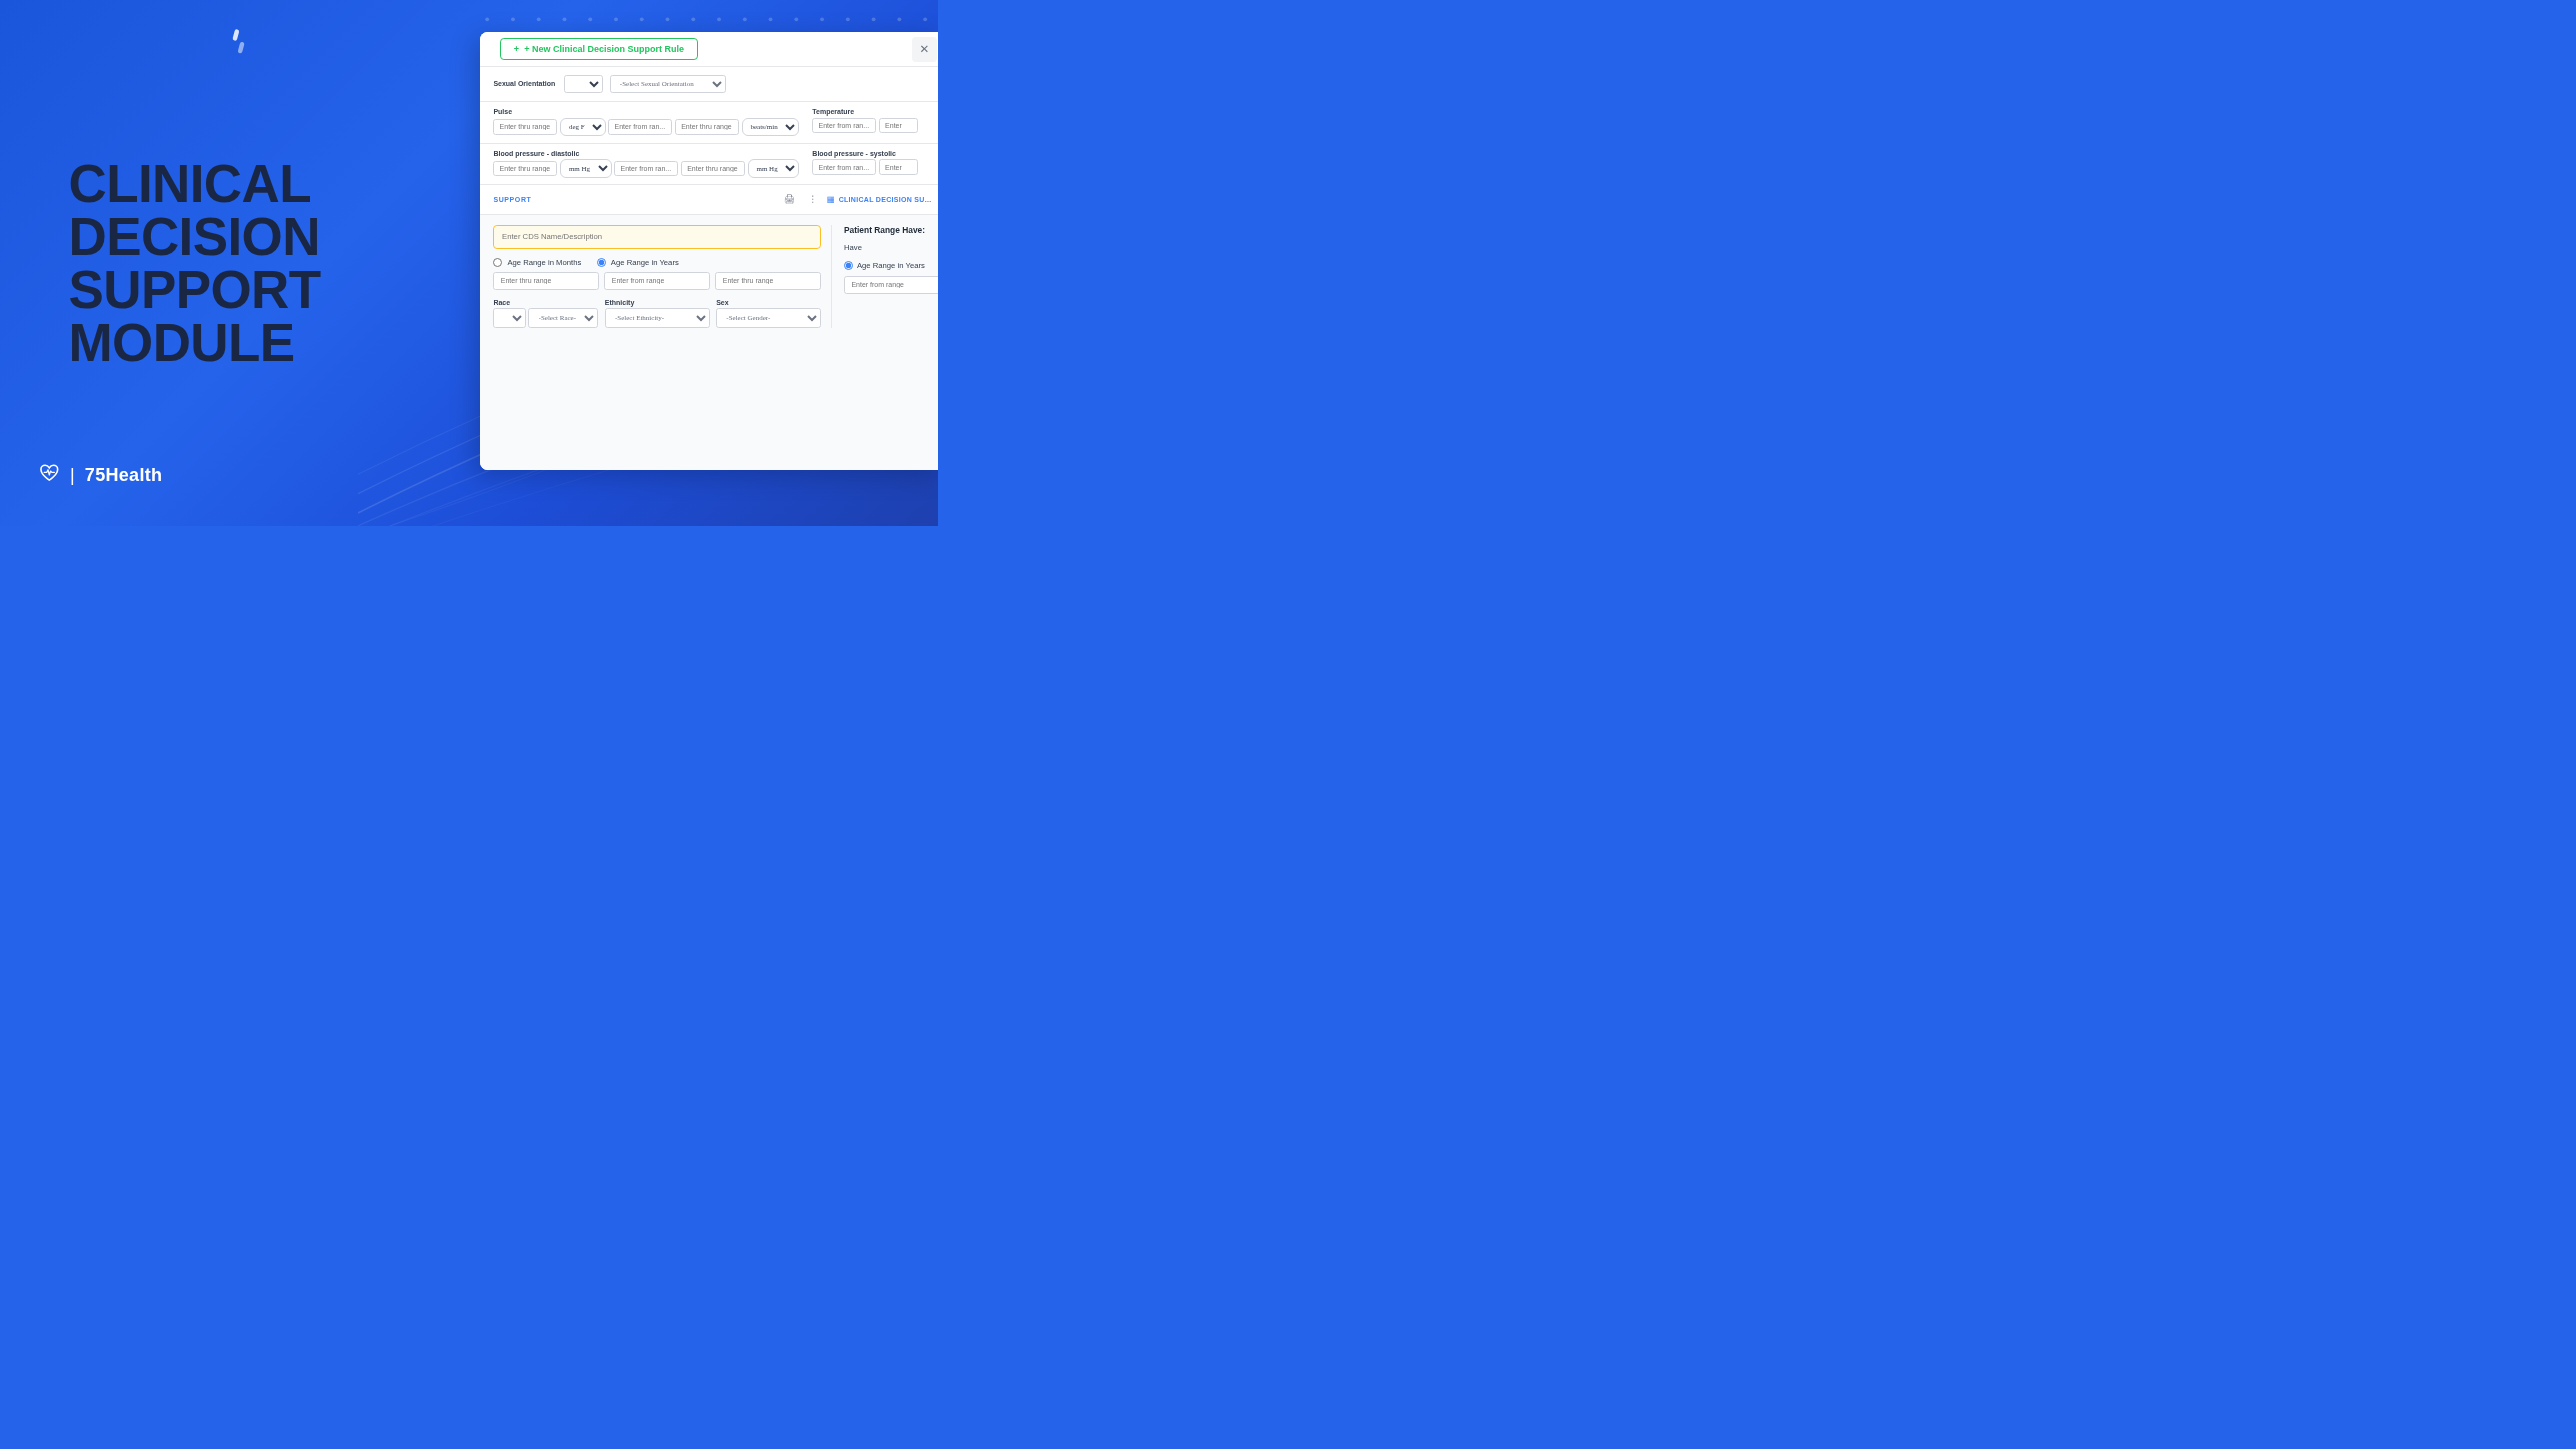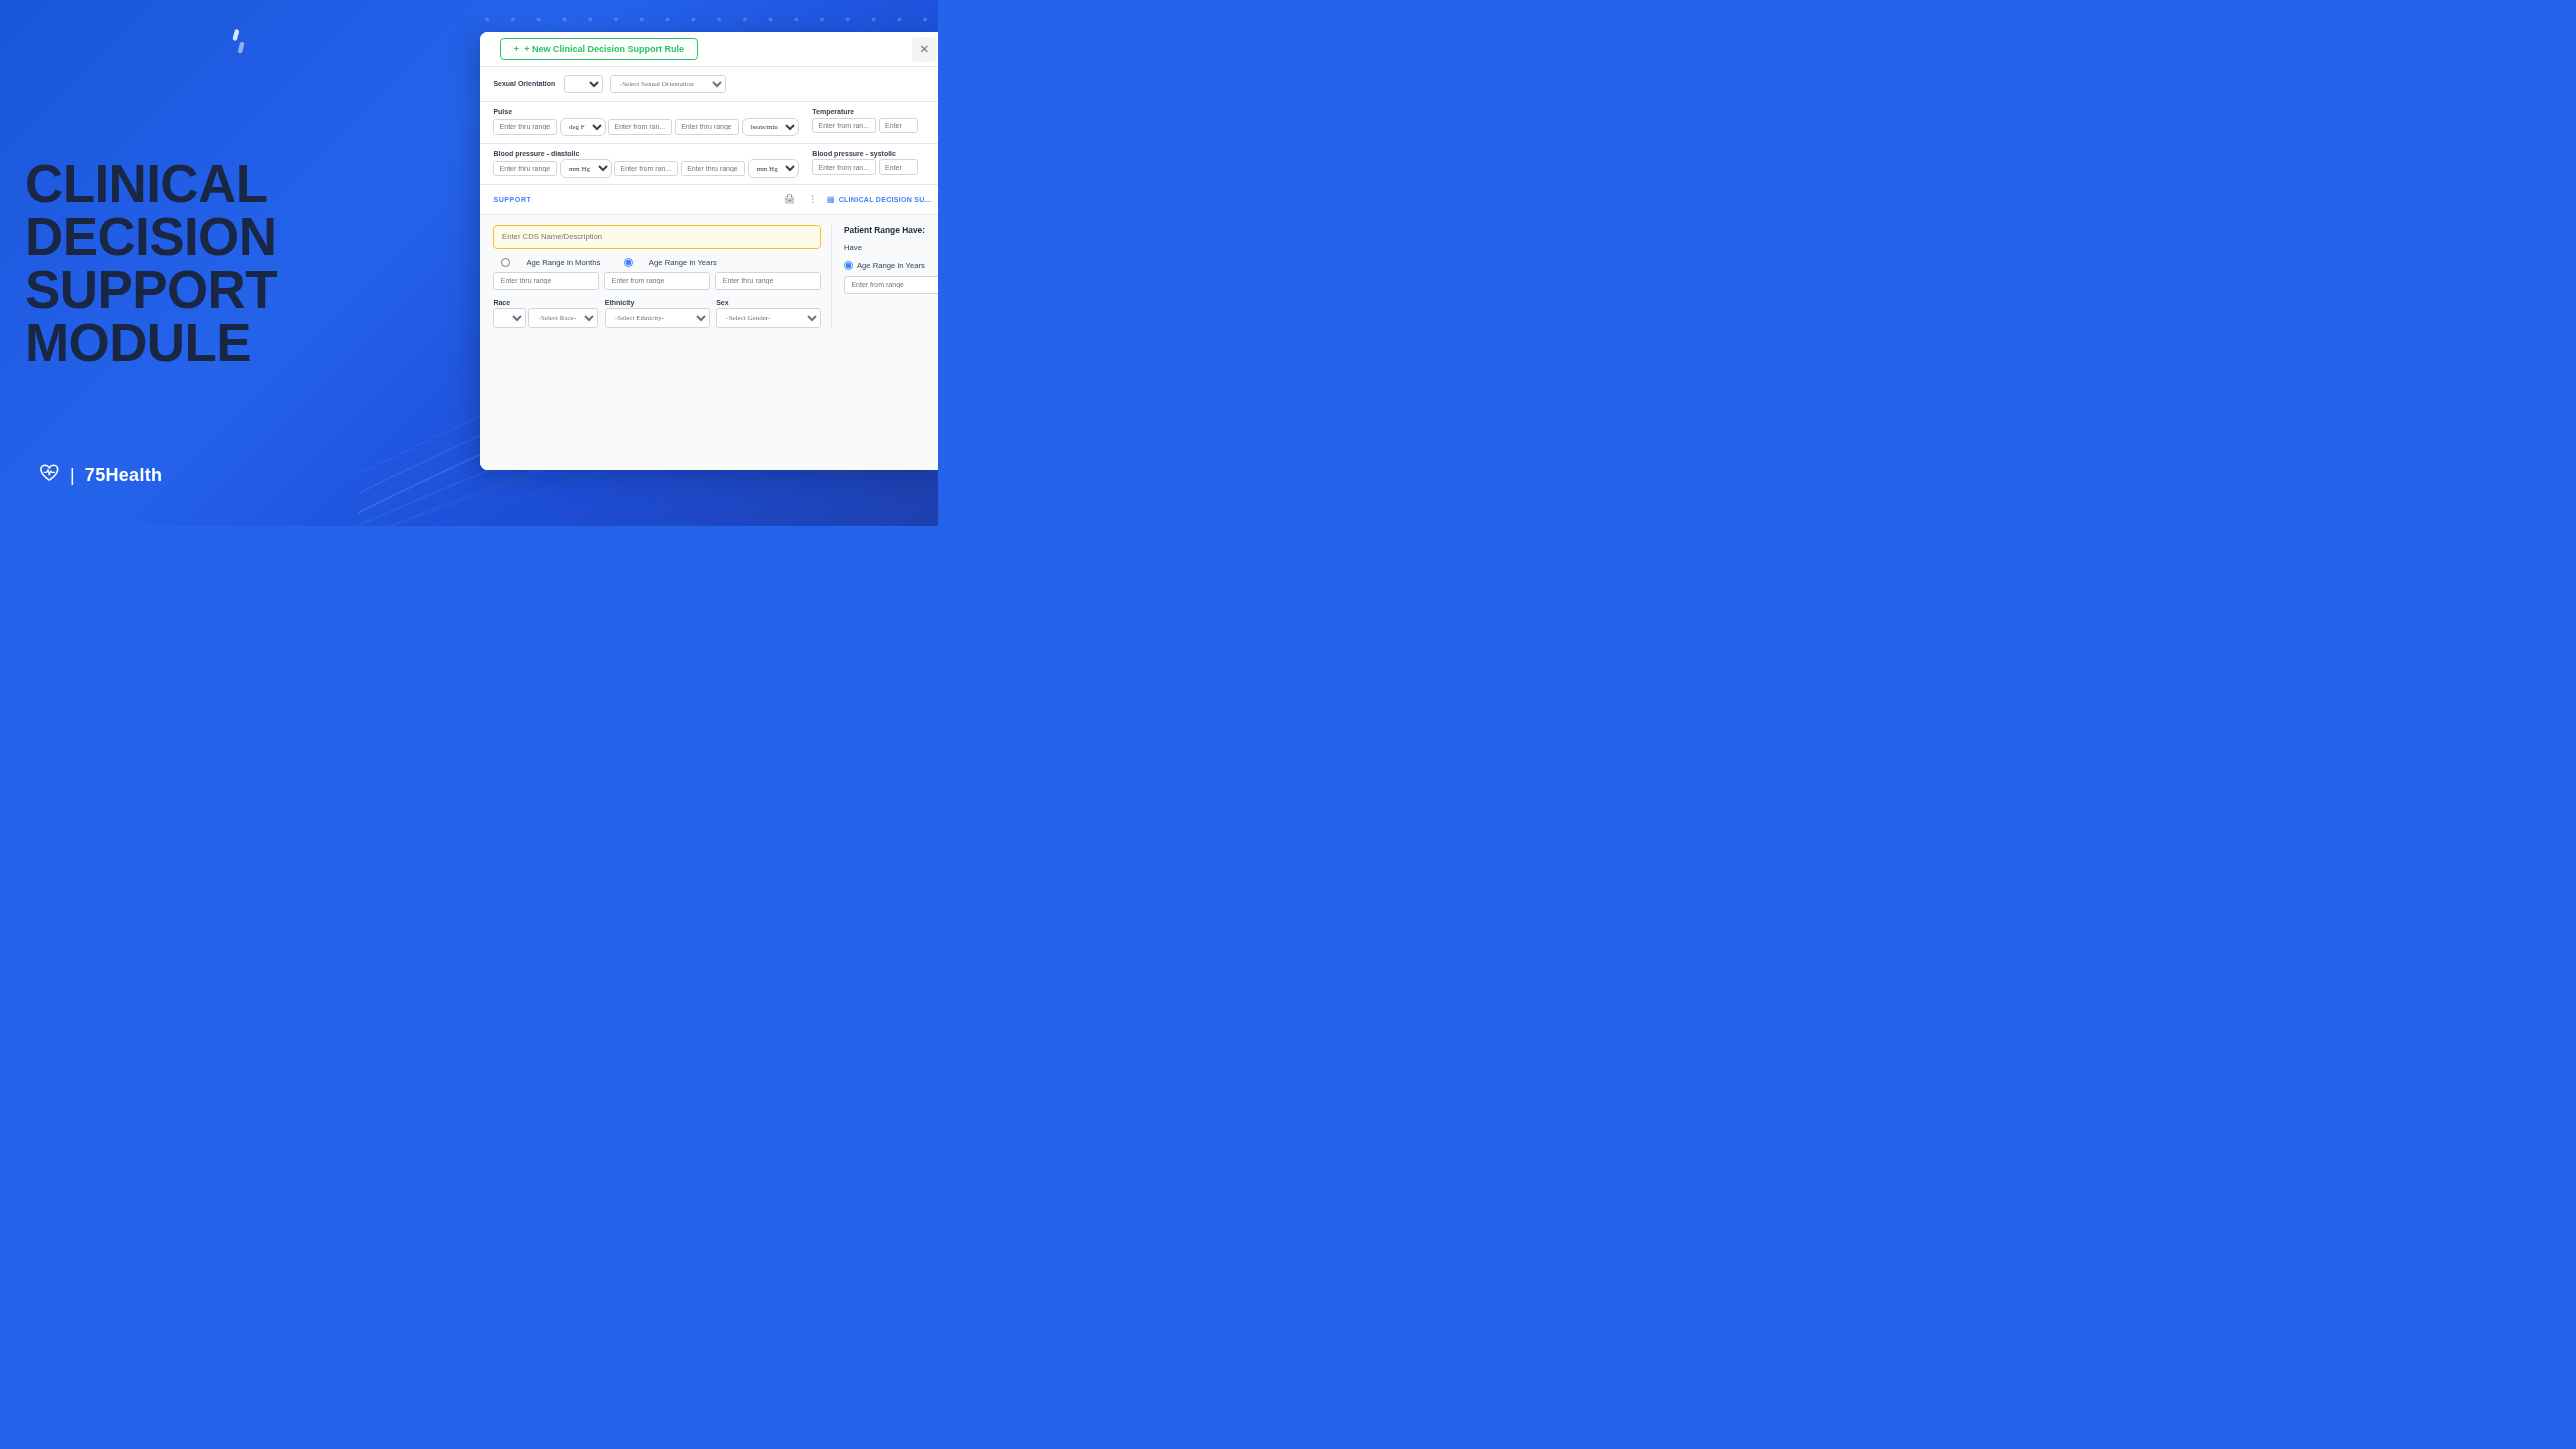--- a/index.html
+++ b/index.html
@@ -17,28 +17,29 @@
     .bg {
       position: absolute;
       inset: 0;
       background: linear-gradient(135deg, #1a56db 0%, #2563eb 40%, #1d4ed8 70%, #1e40af 100%);
       overflow: hidden;
     }
 
     
     .left-content {
       position: absolute;
-      left: 12px;
+      left: 40px;
       top: 0;
       width: 309px;
       height: 100%;
       display: flex;
       flex-direction: column;
       justify-content: center;
       padding: 26px 13px;
+      align-items: center;
     }
 
     .main-title {
       font-size: 53px;
       font-weight: 900;
       line-height: 1.0;
       color: #1a2744;
       letter-spacing: -0.6px;
       text-transform: uppercase;
     }
@@ -263,25 +264,24 @@
 
     .age-range-options {
       display: flex;
       gap: 15.5px;
       align-items: center;
     }
 
     .radio-option {
       display: flex;
       align-items: center;
-      gap: 16px;
+      gap: 5px;
       font-size: 7.7px;
       color: #374151;
       cursor: pointer;
-      margin-left: 8px;
     }
 
     .radio-input {
       accent-color: #3b82f6;
       width: 9px;
       height: 9px;
     }
 
     .age-inputs-row {
       display: flex;

